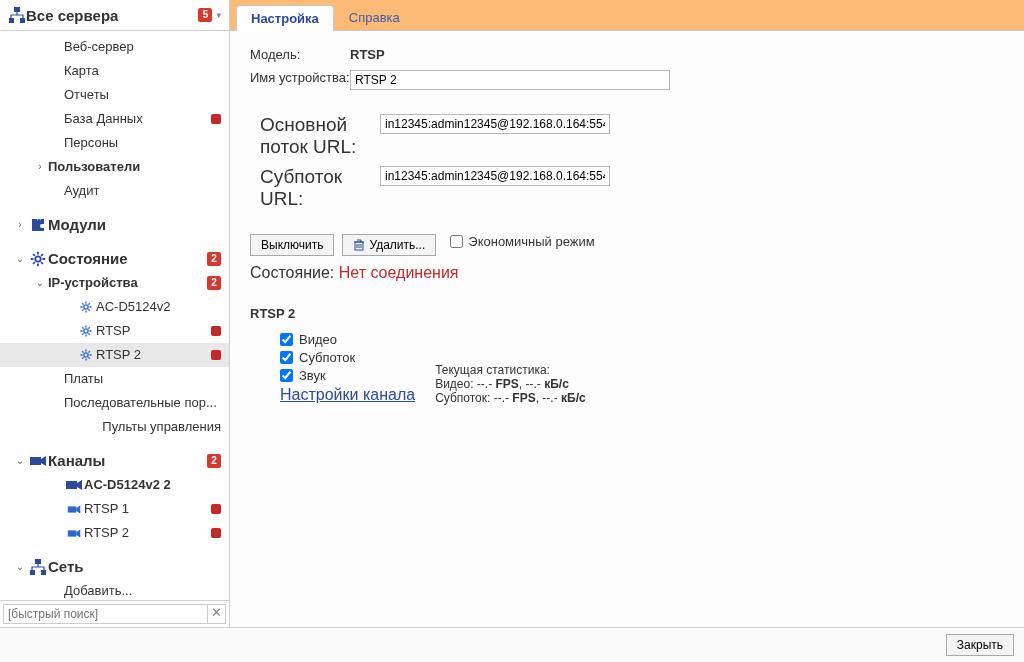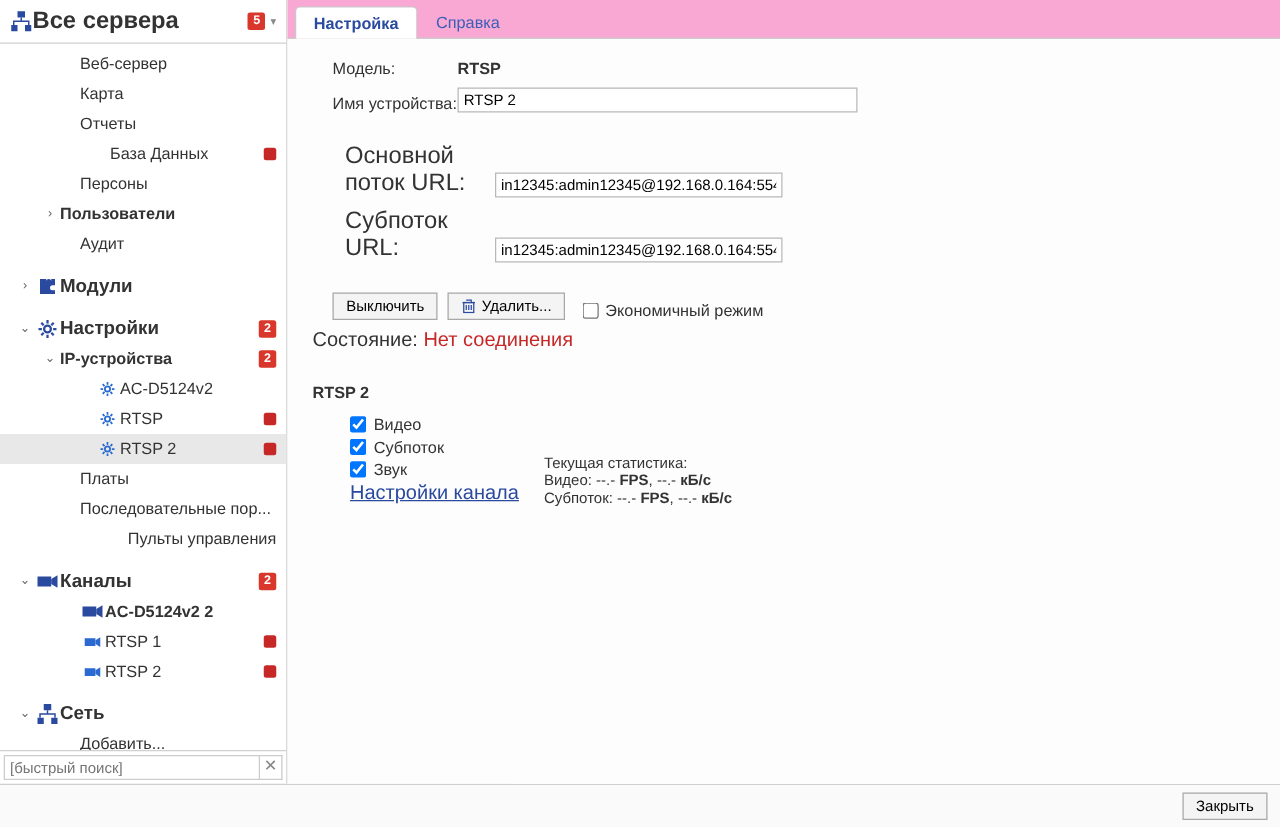--- a/index.html
+++ b/index.html
@@ -1,42 +1,42 @@
 <!DOCTYPE html>
 <html><head>
 <meta charset="utf-8">
 <style>
 * { box-sizing: border-box; margin: 0; padding: 0; }
 body { font-family: "Segoe UI", Tahoma, sans-serif; font-size: 13px; color: #333; background: #fff; width: 1024px; height: 662px; overflow: hidden; display: flex; flex-direction: column; }
 .main-area { display: flex; flex: 1; overflow: hidden; }
 .sidebar { width: 230px; border-right: 1px solid #d0d0d0; display: flex; flex-direction: column; background: #fff; }
 .sidebar-header { display: flex; align-items: center; padding: 6px 8px; border-bottom: 1px solid #d0d0d0; }
-.sidebar-header .title { font-weight: bold; font-size: 19px; flex: 1; }
+.sidebar-header .title { font-weight: bold; font-size: 15px; flex: 1; }
 .badge { display: inline-block; min-width: 14px; height: 14px; border-radius: 2px; color: #fff; font-size: 10px; text-align: center; line-height: 14px; font-weight: bold; padding: 0 2px; }
 .badge-red { background: #d9372b; }
 .tri { font-size: 9px; color: #888; cursor: pointer; margin-left: 4px; }
 .tree { flex: 1; overflow-y: auto; padding: 4px 0; }
 .tree-row { display: flex; align-items: center; padding: 2px 8px 2px 4px; line-height: 20px; cursor: pointer; }
 .tree-row.selected { background: #e8e8e8; }
 .tree-row .caret { width: 12px; font-size: 10px; color: #666; text-align: center; margin-right: 2px; }
 .tree-row .iconbox { width: 20px; display: inline-flex; align-items: center; justify-content: center; }
 .tree-row .label { flex: 1; white-space: nowrap; overflow: hidden; text-overflow: ellipsis; }
 .tree-row .dot { width: 10px; height: 10px; border-radius: 2px; }
 .dot-red { background: #c62828; }
 .bold { font-weight: bold; }
 .fs15 { font-size: 15px; }
 .search-box { border-top: 1px solid #d0d0d0; padding: 3px; display: flex; }
 .search-box input { flex: 1; border: 1px solid #ccc; padding: 2px 4px; font-size: 12px; color: #3b82f6; }
 .search-box .clear { width: 18px; text-align: center; color: #888; cursor: pointer; border: 1px solid #ccc; border-left: none; }
 .content { flex: 1; display: flex; flex-direction: column; background: #fdfdfd; }
-.tabs { display: flex; padding: 4px 6px 0 6px; border-bottom: 1px solid #c9c9c9; background: #f9a8d4; }
+.tabs { display: flex; padding: 4px 6px 0 6px; border-bottom: 1px solid #c9c9c9; background: #fdba74; }
 .tab { padding: 5px 14px; font-size: 13px; color: #3a5fb7; cursor: pointer; border: 1px solid transparent; border-bottom: none; border-radius: 4px 4px 0 0; }
 .tab.active { background: #fff; border-color: #c9c9c9; color: #2a4aa0; font-weight: 600; position: relative; top: 1px; }
 .panel { padding: 16px 20px; flex: 1; overflow: auto; }
-.form-row { display: flex; align-items: flex-end; margin-bottom: 8px; margin-left: 16px; }
+.form-row { display: flex; align-items: flex-start; margin-bottom: 8px; }
 .form-row .lbl { width: 100px; font-size: 13px; }
 .form-row .lbl2 { width: 120px; font-size: 19px; text-align: left; }
 .form-row .val-bold { font-weight: bold; }
 .form-row input[type=text] { border: 1px solid #b8b8b8; padding: 2px 4px; font-size: 12px; height: 20px; }
 .btn { border: 1px solid #a8a8a8; background: #f4f4f4; padding: 3px 10px; font-size: 12px; cursor: pointer; display: inline-flex; align-items: center; gap: 4px; }
 .status-line { margin-top: 6px; font-size: 16px; }
 .status-red { color: #c62828; }
 .section-title { font-weight: bold; margin: 24px 0 8px 0; }
 .chkrow { display: flex; align-items: center; margin: 3px 0 3px 30px; }
 .chkrow input { margin-right: 6px; }
@@ -70,21 +70,21 @@
           <span class="label">Веб-сервер</span>
         </div>
         <div class="tree-row" style="padding-left: 50px;">
           <span class="caret"></span>
           <span class="label">Карта</span>
         </div>
         <div class="tree-row" style="padding-left: 50px;">
           <span class="caret"></span>
           <span class="label">Отчеты</span>
         </div>
-        <div class="tree-row" style="padding-left: 50px; gap: 24px;">
+        <div class="tree-row" style="padding-left: 50px;">
           <span class="caret"></span>
           <span class="label">База Данных</span>
           <span class="dot dot-red"></span>
         </div>
         <div class="tree-row" style="padding-left: 50px;">
           <span class="caret"></span>
           <span class="label">Персоны</span>
         </div>
         <div class="tree-row" style="padding-left: 34px;">
           <span class="caret">›</span>
@@ -106,21 +106,21 @@
         <div class="tree-row" style="margin-top: 10px; padding-left: 14px;">
           <span class="caret">⌄</span>
           <span class="iconbox">
             <svg width="18" height="18" viewBox="0 0 20 20">
               <circle cx="10" cy="10" r="3" fill="none" stroke="#2a4aa0" stroke-width="2"></circle>
               <g stroke="#2a4aa0" stroke-width="2">
                 <path d="M10 2 V5 M10 15 V18 M2 10 H5 M15 10 H18 M4.5 4.5 L6.6 6.6 M13.4 13.4 L15.5 15.5 M4.5 15.5 L6.6 13.4 M13.4 6.6 L15.5 4.5"></path>
               </g>
             </svg>
           </span>
-          <span class="label bold fs15">Настройки</span>
+          <span class="label bold fs15">Состояние</span>
           <span class="badge badge-red">2</span>
         </div>
         <div class="tree-row" style="padding-left: 34px;">
           <span class="caret">⌄</span>
           <span class="label bold">IP-устройства</span>
           <span class="badge badge-red">2</span>
         </div>
         <div class="tree-row" style="padding-left: 62px;">
           <span class="caret"></span>
           <span class="iconbox">

